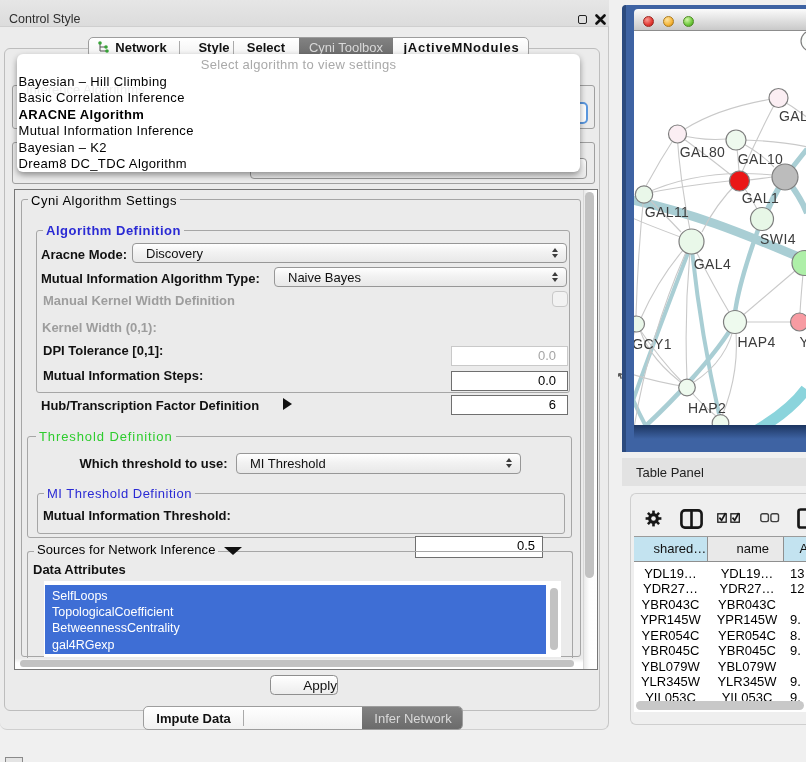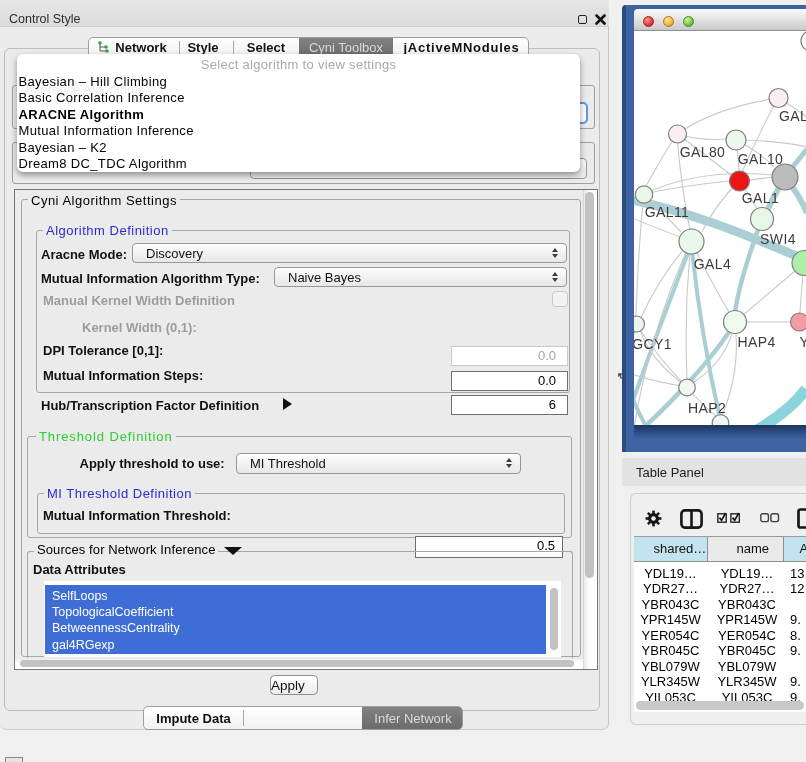--- a/index.html
+++ b/index.html
@@ -31,21 +31,21 @@
     <path d="M1.5 1.5 L9.5 9.5 M9.5 1.5 L1.5 9.5" stroke="#111" stroke-width="2.6" stroke-linecap="round"></path>
   </svg>
 
 <div class="abs" style="left:4px;top:48px;width:596px;height:663px;background:#ebebeb;border:1px solid #bdbdbd;border-radius:6px;"></div>
 
 <div class="abs" style="left:88px;top:36.5px;width:441px;height:21.5px;background:linear-gradient(#ffffff,#f1f1f1);border:1px solid #9d9d9d;border-radius:5px;overflow:hidden;">
   <div class="tab" style="left:0;width:90px;">
       <span style="margin-left:14px;">Network</span>
     </div>
   <div class="tabsep" style="left:90px;"></div>
-  <div class="tab" style="left:87px;width:54px;">Style</div>
+  <div class="tab" style="left:98px;width:54px;">Style</div>
   <div class="tabsep" style="left:144px;"></div>
   <div class="tab" style="left:144px;width:66px;">Select</div>
   <div class="tab" style="left:210px;width:94px;background:linear-gradient(#828282,#6b6b6b);color:#d9d9d9;font-weight:normal;">Cyni Toolbox</div>
   <div class="tab" style="left:304px;width:137px;letter-spacing:0.75px;">jActiveMNodules</div>
 </div>
 
 <svg class="abs" style="left:97px;top:41px;" width="13" height="13" viewBox="0 0 13 13">
   <path d="M3 2 L3 10 L9 10 M3 6 L8 6" stroke="#555" stroke-width="1" fill="none"></path>
   <circle cx="3" cy="2" r="1.8" fill="#37a437"></circle>
     <circle cx="9" cy="6" r="1.8" fill="#37a437"></circle>
@@ -59,21 +59,21 @@
 
 <div class="abs" style="left:14px;top:189px;width:584px;height:481px;background:#ebebeb;border:1px solid #777;"></div>
 
 <div class="abs" style="left:583px;top:190px;width:14px;height:479px;background:linear-gradient(90deg,#e9e9e9,#fdfdfd 40%,#ffffff);border-left:1px solid #d7d7d7;"></div>
 <div class="abs" style="left:585px;top:192px;width:8.5px;height:386px;background:#c2c2c2;border-radius:5px;"></div>
 
 <div class="grp" style="left:21px;top:199px;width:560px;height:458px;"></div>
 <div class="grptitle" style="left:28px;top:194px;">Cyni Algorithm Settings</div>
 
 <div class="grp" style="left:36px;top:230px;width:534px;height:163px;"></div>
-<div class="grptitle" style="left:43px;top:224px;color:#2a2ad4;">Algorithm Definition</div>
+<div class="grptitle" style="left:43px;top:224px;color:#2a2ad4;font-weight:bold;">Algorithm Definition</div>
 
 <div class="lbl" style="left:41px;top:246.5px;">Aracne Mode:</div>
 <div class="combo" style="left:132px;top:243px;width:435px;height:20px;">
     <span class="ctext" style="left:13px;top:2px;">Discovery</span>
   <div class="carr" style="top:3.5px;">
       <div class="up"></div>
       <div class="dn"></div>
     </div>
   </div>
 
@@ -82,65 +82,65 @@
     <span class="ctext" style="left:13px;top:2px;">Naive Bayes</span>
   <div class="carr" style="top:3.5px;">
       <div class="up"></div>
       <div class="dn"></div>
     </div>
   </div>
 
 <div class="lbl" style="left:43px;top:293px;color:#9d9d9d;">Manual Kernel Width Definition</div>
 <div class="abs" style="left:552px;top:291px;width:16px;height:16px;background:#f2f2f2;border:1px solid #c8c8c8;border-radius:4px;"></div>
 
-<div class="lbl" style="left:42px;top:319.5px;color:#9d9d9d;margin-left:40px;">Kernel Width (0,1):</div>
+<div class="lbl" style="left:42px;top:319.5px;color:#9d9d9d;">Kernel Width (0,1):</div>
 <div class="tfield" style="left:451px;top:315px;width:117px;height:20px;border:1px solid #c9c9c9;color:#a5a5a5;line-height:18px;">0.0</div>
 
 <div class="lbl" style="left:43px;top:343px;">DPI Tolerance [0,1]:</div>
 <div class="tfield" style="left:451px;top:340px;width:117px;height:20px;line-height:17px;">0.0</div>
 
 <div class="lbl" style="left:43px;top:368px;">Mutual Information Steps:</div>
 <div class="tfield" style="left:451px;top:364px;width:117px;height:20px;line-height:17px;">6</div>
 
 <div class="lbl" style="left:41px;top:398px;">Hub/Transcription Factor Definition</div>
 <div class="abs" style="left:283px;top:398px;width:0;height:0;border-top:6.5px solid transparent;border-bottom:6.5px solid transparent;border-left:9px solid #111;"></div>
 
 <div class="grp" style="left:27px;top:436px;width:545px;height:102px;"></div>
 <div class="grptitle" style="left:36px;top:429.5px;color:#2ecc2e;letter-spacing:0.9px;">Threshold Definition</div>
 
-<div class="lbl" style="left:79.5px;top:455.5px;">Apply threshold to use:</div>
+<div class="lbl" style="left:79.5px;top:455.5px;">Which threshold to use:</div>
 <div class="combo" style="left:236px;top:452.5px;width:285px;height:21px;">
     <span class="ctext" style="left:13px;top:2.5px;">MI Threshold</span>
   <div class="carr" style="top:4px;">
       <div class="up"></div>
       <div class="dn"></div>
     </div>
   </div>
 
 <div class="grp" style="left:37px;top:492.5px;width:528px;height:41px;"></div>
 <div class="grptitle" style="left:44px;top:486.5px;color:#2a2ad4;">MI Threshold Definition</div>
 
 <div class="lbl" style="left:43px;top:507.5px;">Mutual Information Threshold:</div>
-<div class="tfield" style="left:415px;top:505px;width:148px;height:21.5px;line-height:18.5px;padding-right:7px;">0.5</div>
+<div class="tfield" style="left:415px;top:505px;width:128px;height:21.5px;line-height:18.5px;padding-right:7px;">0.5</div>
 
 <div class="grp" style="left:27px;top:551px;width:546px;height:112px;border-bottom:none;"></div>
 <div class="grptitle" style="left:34px;top:543px;letter-spacing:0.1px;">Sources for Network Inference</div>
 <div class="abs" style="left:224px;top:547px;width:0;height:0;border-left:9px solid transparent;border-right:9px solid transparent;border-top:8.5px solid #111;"></div>
 
 <div class="lbl" style="left:33px;top:562px;">Data Attributes</div>
 
 <div class="abs" style="left:44px;top:581px;width:517px;height:76px;background:#fff;"></div>
 <div class="abs" style="left:45px;top:585px;width:501px;height:68.5px;background:#3e6ed5;"></div>
 <div class="abs" style="left:52px;top:587.5px;font-size:12.5px;line-height:16.4px;color:#fff;">SelfLoops<br>TopologicalCoefficient<br>BetweennessCentrality<br>gal4RGexp</div>
 <div class="abs" style="left:550px;top:588px;width:8px;height:62px;background:#c2c2c2;border-radius:4px;"></div>
 
 <div class="abs" style="left:15px;top:657.5px;width:568px;height:11.5px;background:linear-gradient(#e9e9e9,#fff 45%);"></div>
 <div class="abs" style="left:20px;top:659.5px;width:554px;height:7.5px;background:#c2c2c2;border-radius:4px;"></div>
 
-<div class="abs" style="left:270px;top:675px;width:48px;height:20px;background:linear-gradient(#ffffff,#ececec);border:1px solid #8e8e8e;border-radius:4.5px;text-align:left;font-size:13.5px;line-height:19px;color:#111;">Apply</div>
+<div class="abs" style="left:270px;top:675px;width:68px;height:20px;background:linear-gradient(#ffffff,#ececec);border:1px solid #8e8e8e;border-radius:4.5px;text-align:right;font-size:13.5px;line-height:19px;color:#111;">Apply</div>
 
 <div class="abs" style="left:143px;top:706px;width:320px;height:24px;background:linear-gradient(#ffffff,#f1f1f1);border:1px solid #9d9d9d;border-radius:5px;overflow:hidden;">
   <div class="tab" style="left:0;width:99px;">Impute Data</div>
   <div class="tabsep" style="left:99px;"></div>
   <div class="tab" style="left:218px;width:102px;background:linear-gradient(#828282,#6b6b6b);color:#d9d9d9;font-weight:normal;">Infer Network</div>
 </div>
 
 <div class="abs" style="left:17px;top:54px;width:563px;height:118px;background:#fff;border-radius:6px;box-shadow:0 3px 6px rgba(0,0,0,0.4);"></div>
 <div class="abs" style="left:26px;top:82px;font-size:13px;color:#ededed;">Inference Algorithms</div>
 <div class="abs" style="left:17px;top:57px;width:563px;text-align:center;font-size:13px;color:#a9a9a9;letter-spacing:0.3px;">Select algorithm to view settings</div>

